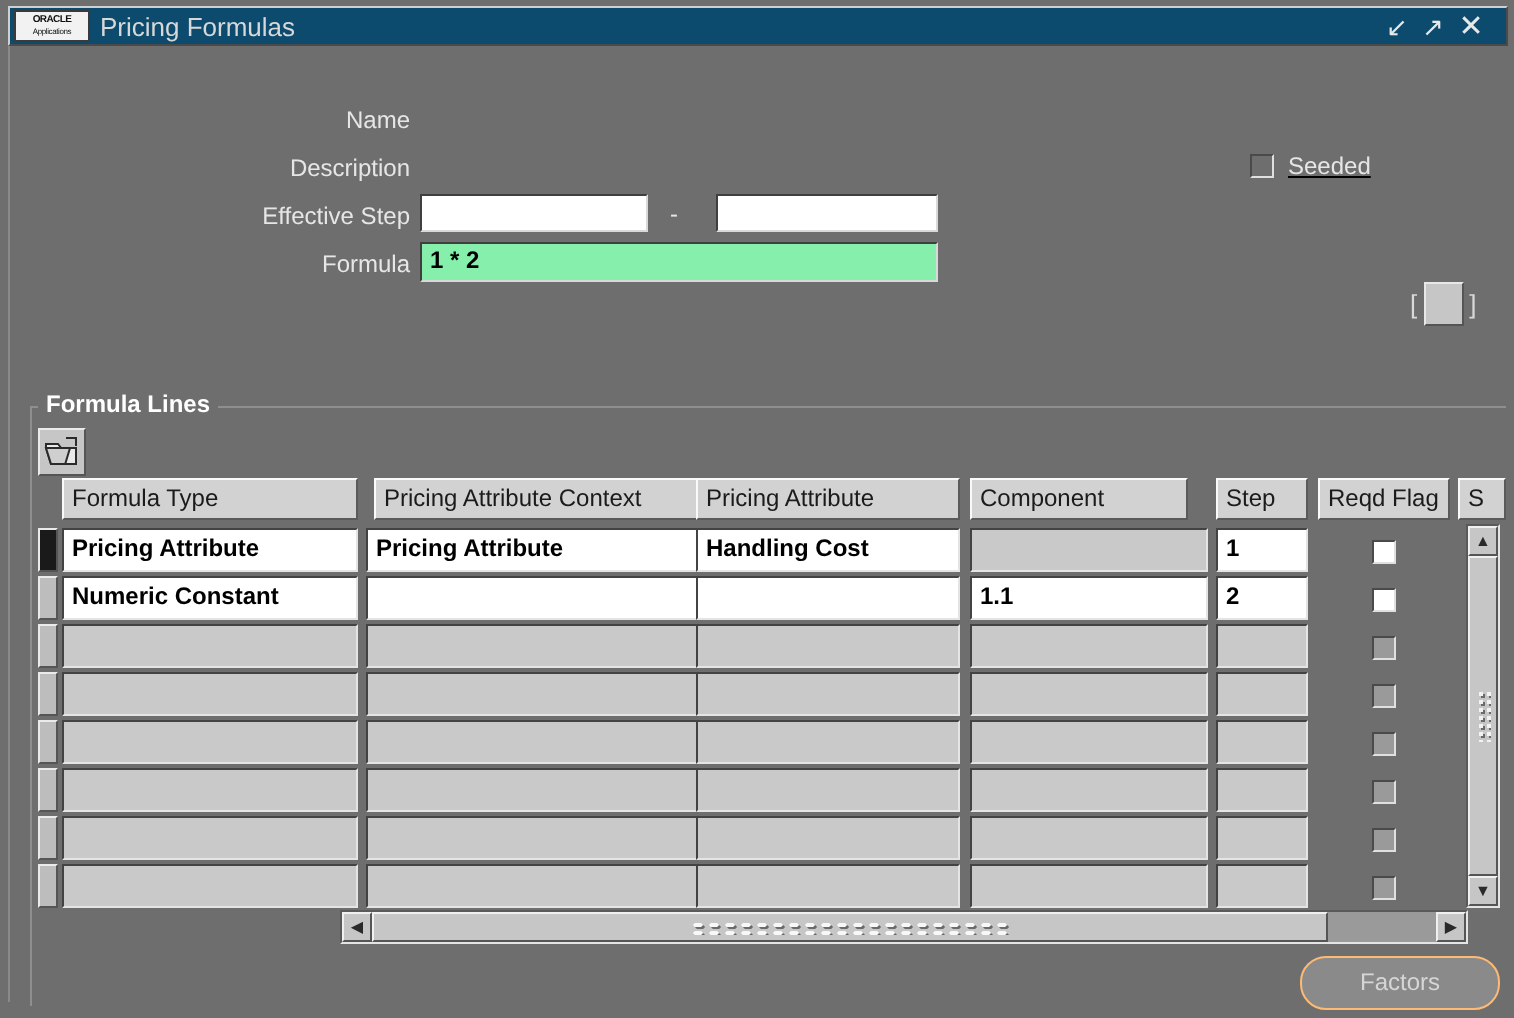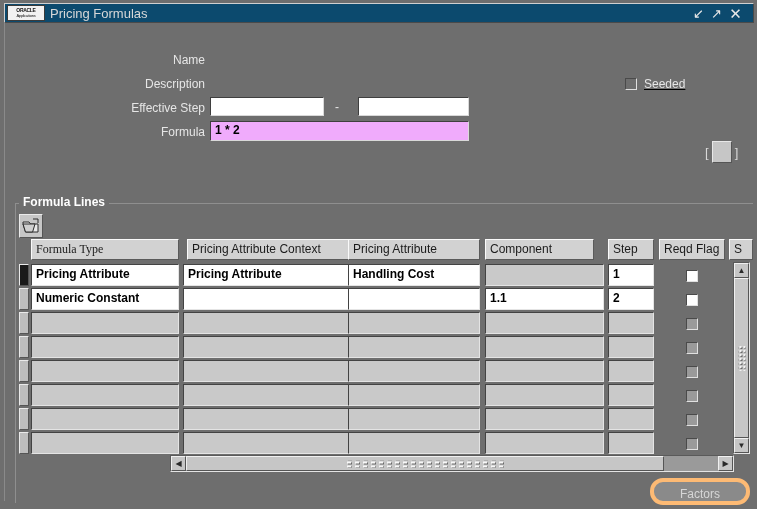--- a/index.html
+++ b/index.html
@@ -112,21 +112,21 @@
     font-size: 12px;
     font-weight: bold;
     color: #000;
     padding: 0 0 0 4px;
     line-height: 17px;
     overflow: hidden;
     white-space: nowrap;
   }
   .txt-field.editable { background: #ffffff; }
   .txt-field.readonly { background: #d2d2d2; }
-  .txt-field.readonly2 { background: #f0abfc; }
+  .txt-field.readonly2 { background: #86efac; }
 
   #dash-sep {
     position: absolute;
     font-size: 12px;
     color: #e6e6e6;
   }
 
   
   #seeded-group {
     position: absolute;
@@ -362,21 +362,21 @@
     background-position: 0 0, 1px 1px;
   }
 
   
   #factors-button {
     position: absolute;
     left: 645px; top: 455px;
     width: 100px; height: 27px;
     box-sizing: border-box;
     background: #8a8a8a;
-    border: 4px solid #fdba74;
+    border: 1px solid #fdba74;
     border-radius: 13px;
     color: #d6d6d6;
     font-size: 12px;
     text-align: center;
     line-height: 25px;
     white-space: nowrap;
   }
 </style>
 </head>
 <body>
@@ -422,21 +422,21 @@
     <div id="folder-button">
       <svg width="22" height="22" viewBox="0 0 22 22" aria-hidden="true">
         <path d="M3 7 h6 l1.6 2 H18 v8 H5.5 L3 9 Z" fill="#e9e9e9" stroke="#2b2b2b" stroke-width="1"></path>
         <path d="M3 9 h12 l-2.4 8 H5.5 Z" fill="#cfcfcf" stroke="#2b2b2b" stroke-width="1"></path>
         <path d="M13 4 h5 v4" fill="none" stroke="#2b2b2b" stroke-width="1"></path>
       </svg>
     </div>
 
     <div id="grid">
       <div id="grid-header">
-          <div class="col-head" style="left: 12px; width: 148px; font-family: Liberation Serif, serif;">Formula Type</div>
+          <div class="col-head" style="left: 12px; width: 148px;">Formula Type</div>
           <div class="col-head" style="left: 168px; width: 175px;">Pricing Attribute Context</div>
           <div class="col-head" style="left: 329px; width: 132px;">Pricing Attribute</div>
           <div class="col-head" style="left: 466px; width: 109px;">Component</div>
           <div class="col-head" style="left: 589px; width: 46px;">Step</div>
           <div class="col-head" style="left: 640px; width: 66px;">Reqd Flag</div>
           <div class="col-head" style="left: 710px; width: 24px;">S</div>
         </div>
       <div id="grid-body">
           <div class="row-marker current" style="top: 25px;"></div>
           <div class="cell enabled" style="left: 12px; width: 148px; top: 25px;">Pricing Attribute</div>

